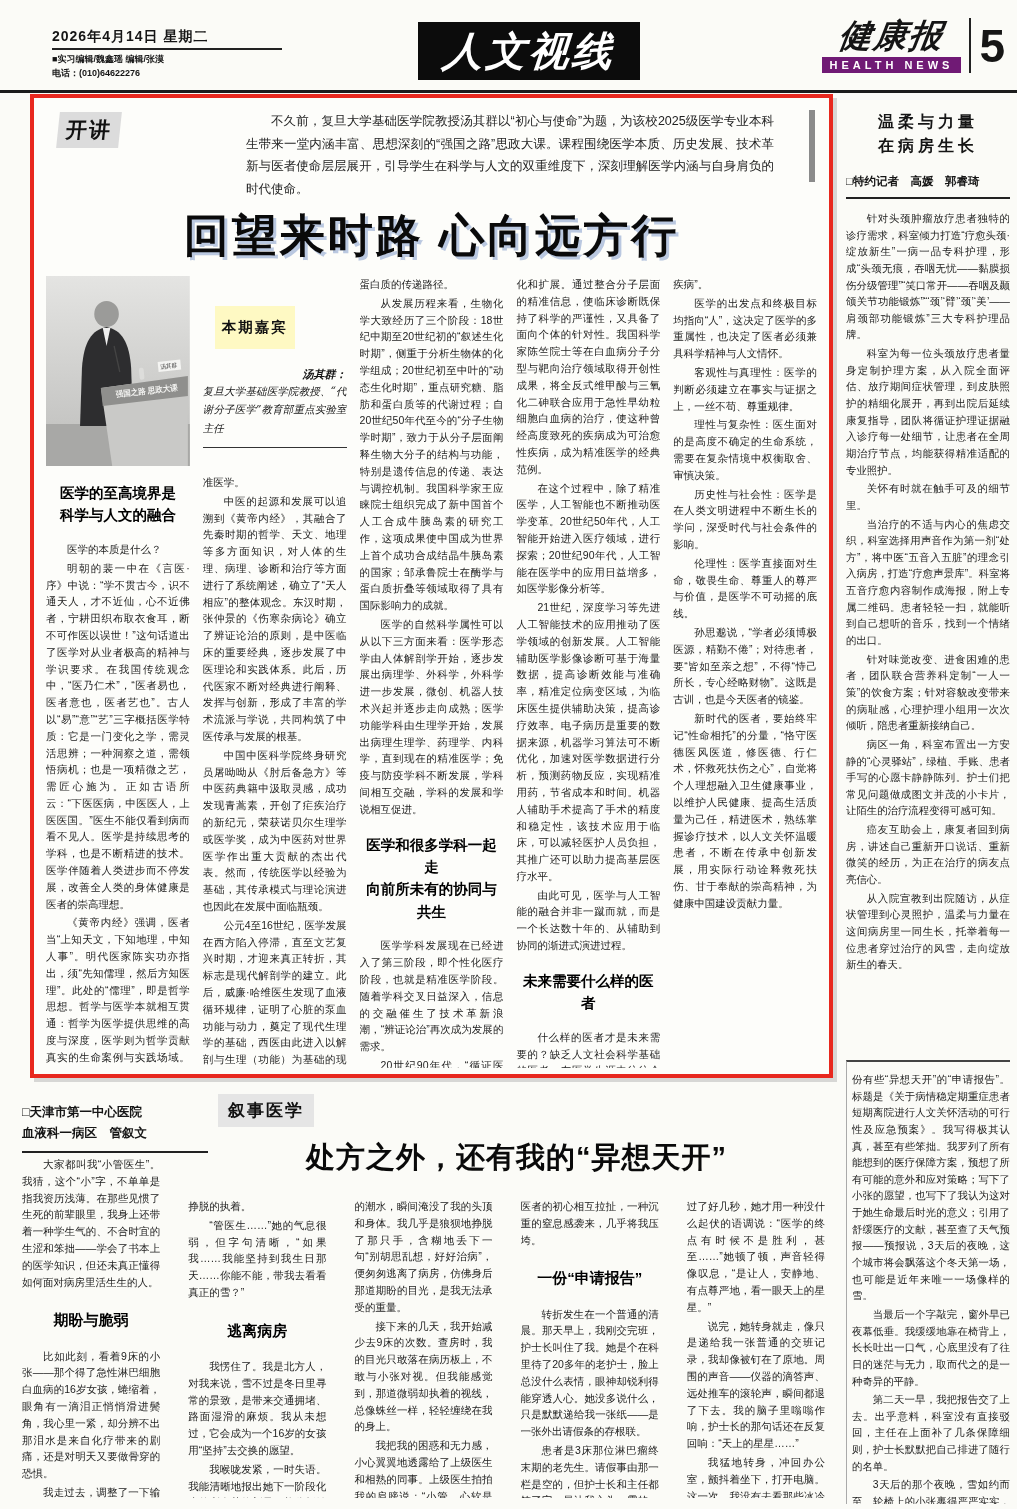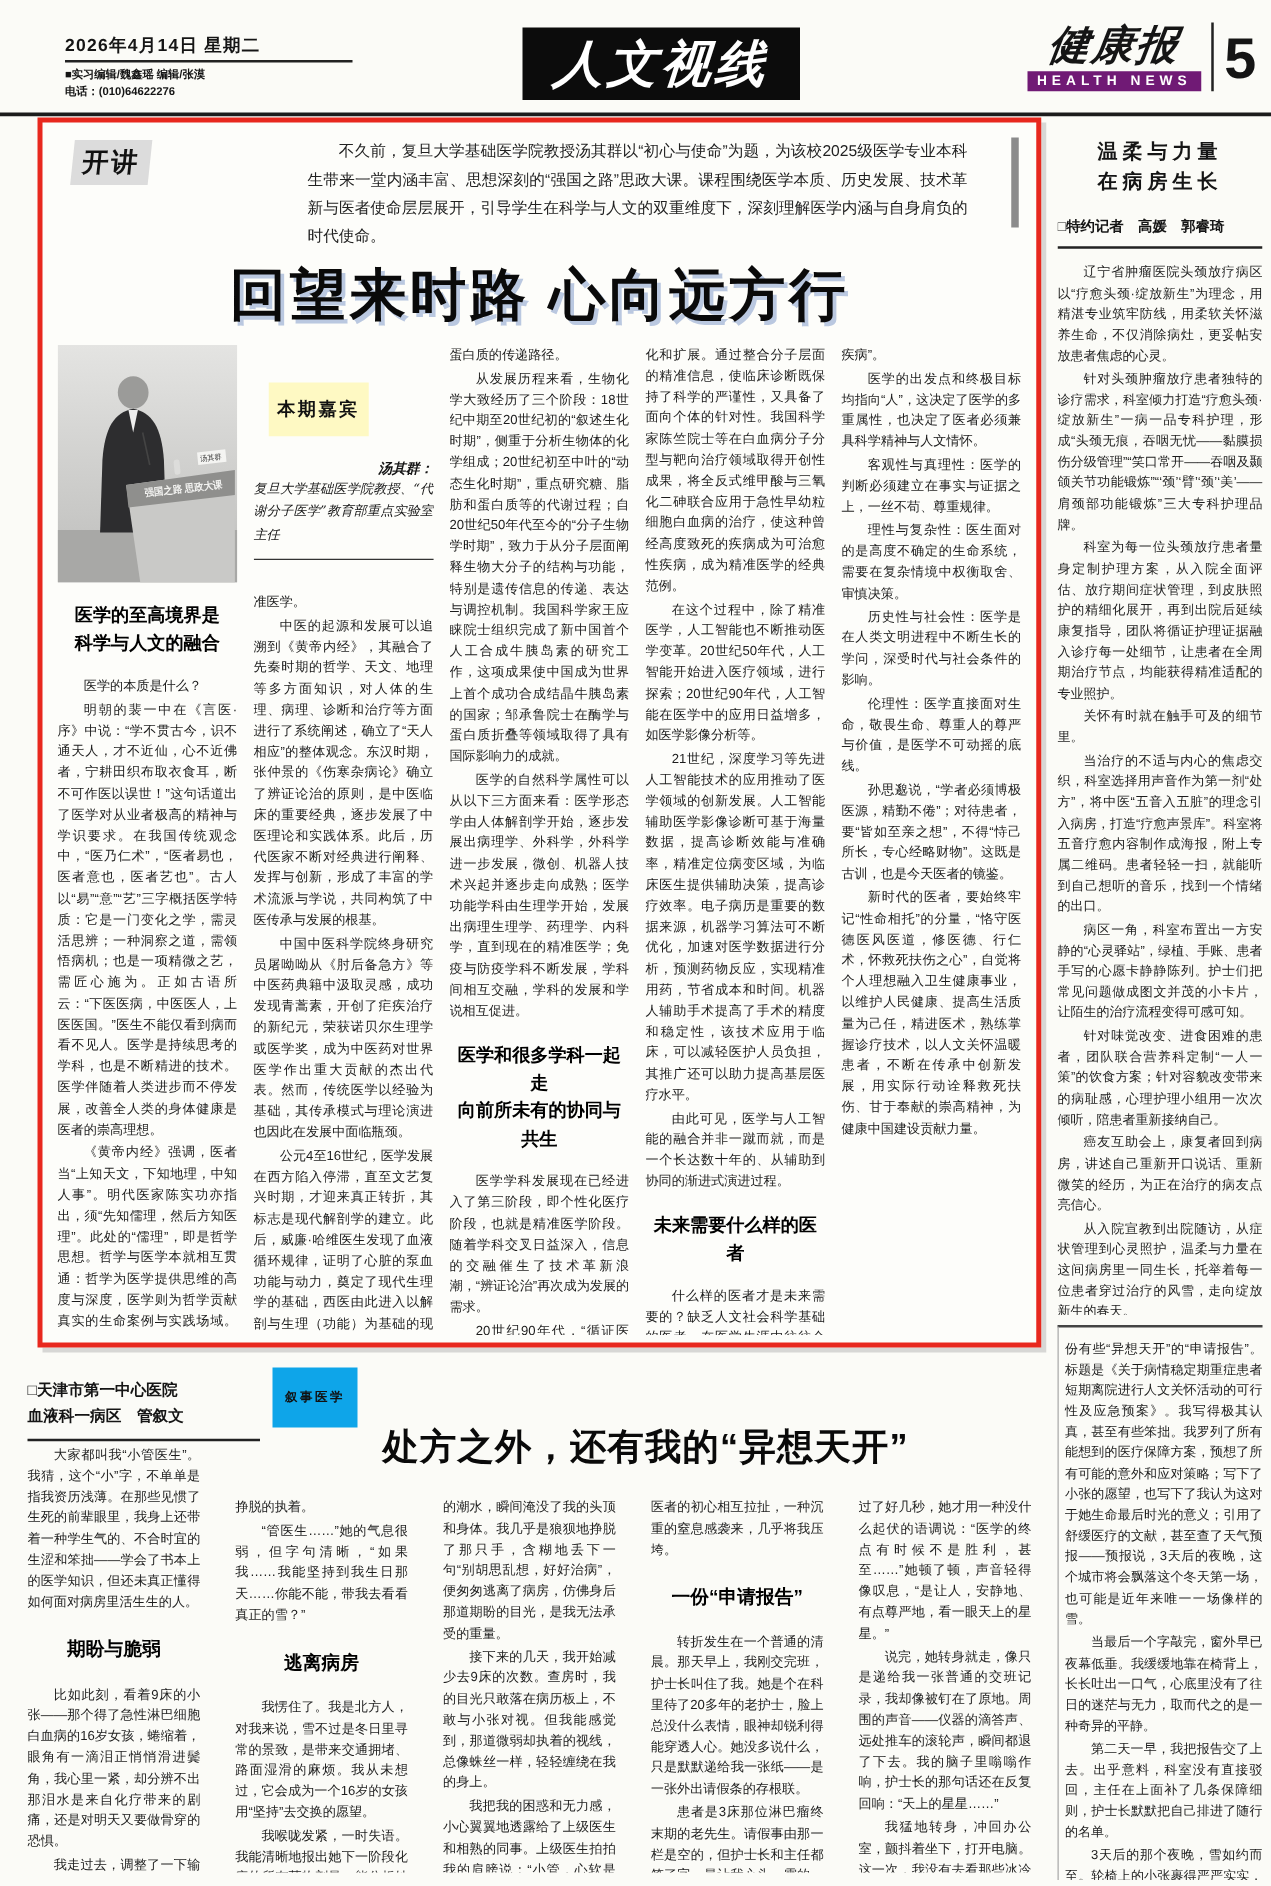--- a/index.html
+++ b/index.html
@@ -60,22 +60,22 @@
   .side-care{height:948px;overflow:hidden;}
   .side-narrative{flex:1;overflow:hidden;border-top:2px solid #444;border-left:1px solid #aaa;
     padding:10px 0 0 5px;margin-top:8px;}
   .sidebar .para{font-size:10.4px;}
   
   .bottom{position:absolute;left:22px;top:1094px;width:803px;height:407px;}
   .bot-head{display:flex;height:96px;}
   .bot-byline{width:186px;font-size:12.5px;font-weight:bold;line-height:1.7;
     border-bottom:2px solid #222;align-self:flex-start;padding:8px 0 6px;}
   .bot-right{flex:1;position:relative;}
-  .bot-badge{position:absolute;left:10px;top:0px;background:#0ea5e9;color:#111;font-size:10px;
-    font-weight:900;padding:17px 10px;letter-spacing:2px;}
+  .bot-badge{position:absolute;left:10px;top:0px;background:#e5e5e5;color:#111;font-size:17px;
+    font-weight:900;padding:5px 10px;letter-spacing:2px;}
   .bot-title{position:absolute;left:0;right:0;top:44px;text-align:center;font-size:29px;
     font-weight:900;letter-spacing:1px;color:#0a0a0a;white-space:nowrap;}
   .bot-cols{display:flex;gap:28px;height:300px;margin-top:8px;}
   .bot-col{flex:1;overflow:hidden;}
   .bot-col.first{margin-top:-42px;}
   .bot-col .col-subhead{font-size:15px;margin:18px 4px 16px;}
 </style>
 </head>
 <body>
 
@@ -186,27 +186,26 @@
     </div>
   </div>
 </div>
 
 <div class="sidebar">
   <div class="side-care">
     <div class="side-title">温柔与力量
 在病房生长</div>
     <div class="side-byline">□特约记者　高媛　郭睿琦</div>
     <div>
-        <p class="para">辽宁省肿瘤医院头颈放疗病区以“疗愈头颈·绽放新生”为理念，用精湛专业筑牢防线，用柔软关怀滋养生命，不仅消除病灶，更妥帖安放患者焦虑的心灵。</p>
         <p class="para">针对头颈肿瘤放疗患者独特的诊疗需求，科室倾力打造“疗愈头颈·绽放新生”一病一品专科护理，形成“头颈无痕，吞咽无忧——黏膜损伤分级管理”“笑口常开——吞咽及颞颌关节功能锻炼”“‘颈’‘臂’‘颈’‘美’——肩颈部功能锻炼”三大专科护理品牌。</p>
         <p class="para">科室为每一位头颈放疗患者量身定制护理方案，从入院全面评估、放疗期间症状管理，到皮肤照护的精细化展开，再到出院后延续康复指导，团队将循证护理证据融入诊疗每一处细节，让患者在全周期治疗节点，均能获得精准适配的专业照护。</p>
         <p class="para">关怀有时就在触手可及的细节里。</p>
         <p class="para">当治疗的不适与内心的焦虑交织，科室选择用声音作为第一剂“处方”，将中医“五音入五脏”的理念引入病房，打造“疗愈声景库”。科室将五音疗愈内容制作成海报，附上专属二维码。患者轻轻一扫，就能听到自己想听的音乐，找到一个情绪的出口。</p>
+        <p class="para">针对味觉改变、进食困难的患者，团队联合营养科定制“一人一策”的饮食方案；针对容貌改变带来的病耻感，心理护理小组用一次次倾听，陪患者重新接纳自己。</p>
         <p class="para">病区一角，科室布置出一方安静的“心灵驿站”，绿植、手账、患者手写的心愿卡静静陈列。护士们把常见问题做成图文并茂的小卡片，让陌生的治疗流程变得可感可知。</p>
-        <p class="para">针对味觉改变、进食困难的患者，团队联合营养科定制“一人一策”的饮食方案；针对容貌改变带来的病耻感，心理护理小组用一次次倾听，陪患者重新接纳自己。</p>
         <p class="para">癌友互助会上，康复者回到病房，讲述自己重新开口说话、重新微笑的经历，为正在治疗的病友点亮信心。</p>
         <p class="para">从入院宣教到出院随访，从症状管理到心灵照护，温柔与力量在这间病房里一同生长，托举着每一位患者穿过治疗的风雪，走向绽放新生的春天。</p>
       </div>
   </div>
   <div class="side-narrative">
     <div>
         <p class="para noind">份有些“异想天开”的“申请报告”。标题是《关于病情稳定期重症患者短期离院进行人文关怀活动的可行性及应急预案》。我写得极其认真，甚至有些笨拙。我罗列了所有能想到的医疗保障方案，预想了所有可能的意外和应对策略；写下了小张的愿望，也写下了我认为这对于她生命最后时光的意义；引用了舒缓医疗的文献，甚至查了天气预报——预报说，3天后的夜晚，这个城市将会飘落这个冬天第一场，也可能是近年来唯一一场像样的雪。</p>
         <p class="para">当最后一个字敲完，窗外早已夜幕低垂。我缓缓地靠在椅背上，长长吐出一口气，心底里没有了往日的迷茫与无力，取而代之的是一种奇异的平静。</p>
         <p class="para">第二天一早，我把报告交了上去。出乎意料，科室没有直接驳回，主任在上面补了几条保障细则，护士长默默把自己排进了随行的名单。</p>
         <p class="para">3天后的那个夜晚，雪如约而至。轮椅上的小张裹得严严实实，在我们的陪伴下，看了十分钟的雪。雪花落在她的睫毛上，她笑得像个真正的16岁女孩。</p>

